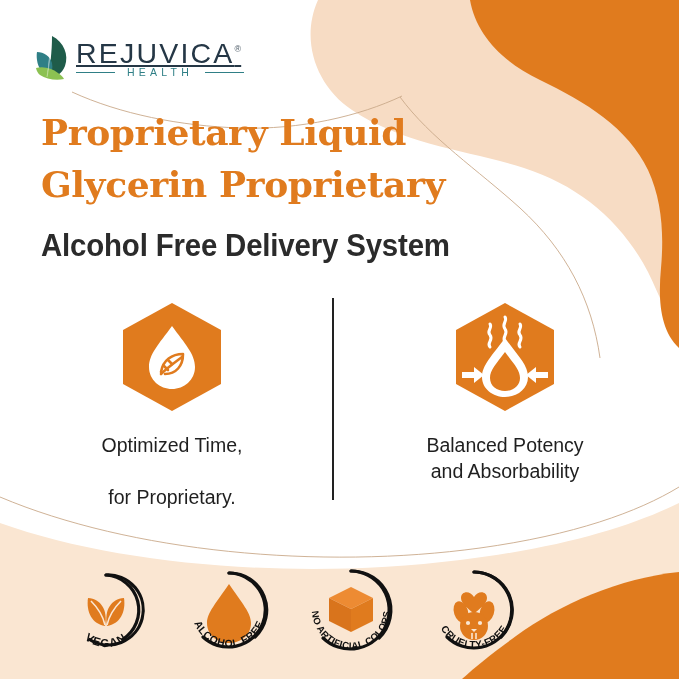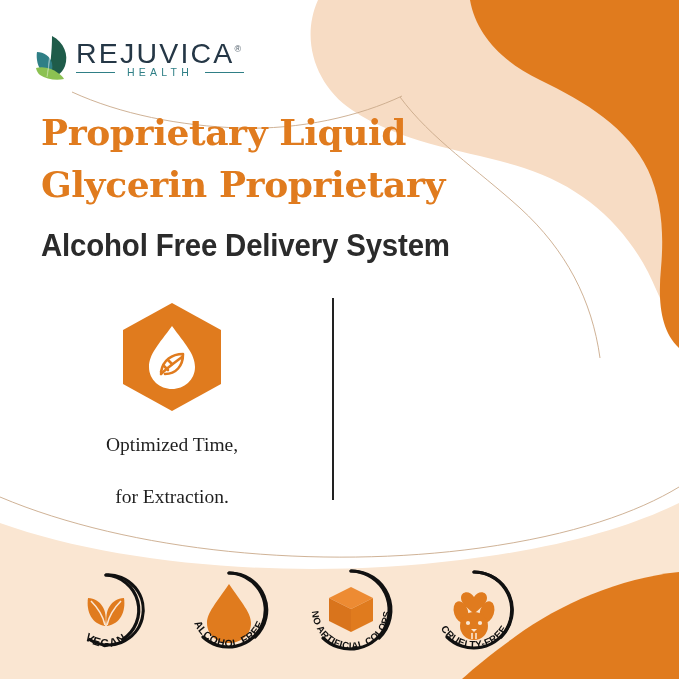--- a/index.html
+++ b/index.html
@@ -43,20 +43,21 @@
     position: absolute;
     left: 42px;
     top: 0px;
     font-family: "Liberation Sans", sans-serif;
     font-size: 28.5px;
     letter-spacing: 2.2px;
     color: #253746;
     font-weight: 400;
     white-space: nowrap;
     line-height: 33px;
+    text-decoration: underline;
   }
   .logo-reg {
     font-size: 9px;
     vertical-align: super;
     letter-spacing: 0;
     color: #4a5864;
   }
   .logo-sub-row {
     position: absolute;
     left: 42px;
@@ -117,21 +118,21 @@
   }
   .feature.left  { left: 27px; }
   .feature.right { left: 360px; }
   .hexwrap {
     width: 114px;
     height: 114px;
     margin: 0 auto;
   }
   .feature-caption {
     margin-top: 18px;
-    font-family: Liberation Serif, serif;
+    font-family: Liberation Sans, sans-serif;
     font-size: 19.5px;
     line-height: 26px;
     color: #1f1f1f;
     font-weight: 400;
   }
   .divider {
     position: absolute;
     left: 332px;
     top: 298px;
     width: 1.6px;
@@ -211,24 +212,46 @@
         <g fill="none" stroke="#E07B1E" stroke-width="2.6" stroke-linecap="round" stroke-linejoin="round">
           <path d="M46,72 C48,60 57,54 68,54 C68,66 61,74 50,74"></path>
           <path d="M46,74 C52,68 59,63 67,57"></path>
           <path d="M53,60 L57,64 M49,66 L53,70"></path>
         </g>
       </svg>
     </div>
     <div class="feature-caption">
       <span>Optimized Time,</span><br>
       <br>
-      <span>for Extraction.</span>
-    </div>
-  </div>
-
+      <span>for Proprietary.</span>
+    </div>
+  </div>
+
+  <div class="feature right">
+    <div class="hexwrap">
+      <svg viewBox="0 0 114 114">
+        <polygon points="57,3 106,30 106,84 57,111 8,84 8,30" fill="#E07B1E"></polygon>
+        <path fill="#FFFFFF" d="M57,38 C70,56 80,65 80,77 C80,89 69,97 57,97 C45,97 34,89 34,77 C34,65 44,56 57,38 Z"></path>
+        <path fill="#E07B1E" d="M57,52 C66,64 72,70 72,78 C72,86 65,91 57,91 C49,91 42,86 42,78 C42,70 48,64 57,52 Z"></path>
+        <g fill="none" stroke="#FFFFFF" stroke-width="3" stroke-linecap="round">
+          <path d="M42,47 C38,43 46,40 42,35 C38,31 45,28 42,24"></path>
+          <path d="M57,42 C53,37 61,34 57,29 C53,24 60,21 57,17"></path>
+          <path d="M72,47 C68,43 76,40 72,35 C68,31 75,28 72,24"></path>
+        </g>
+        <g fill="#FFFFFF">
+          <path d="M14,72 L26,72 L26,67 L36,75 L26,83 L26,78 L14,78 Z"></path>
+          <path d="M100,72 L88,72 L88,67 L78,75 L88,83 L88,78 L100,78 Z"></path>
+        </g>
+      </svg>
+    </div>
+    <div class="feature-caption">
+      <span>Balanced Potency</span><br>
+      <span>and Absorbability</span>
+    </div>
+  </div>
 
   <div class="badges">
 
     <div class="badge">
       <svg viewBox="0 0 92 92">
         <defs>
           <path id="arcVegan" d="M13,50 A33,33 0 0 0 79,50" fill="none"></path>
         </defs>
         <path d="M46,11 A35,35 0 1 1 29.5,75.5" fill="none" stroke="#111111" stroke-width="3.2" stroke-linecap="round"></path>
         <path d="M62.5,75.5 A35,35 0 0 0 46,11" fill="none" stroke="#111111" stroke-width="3.2" stroke-linecap="round"></path>

